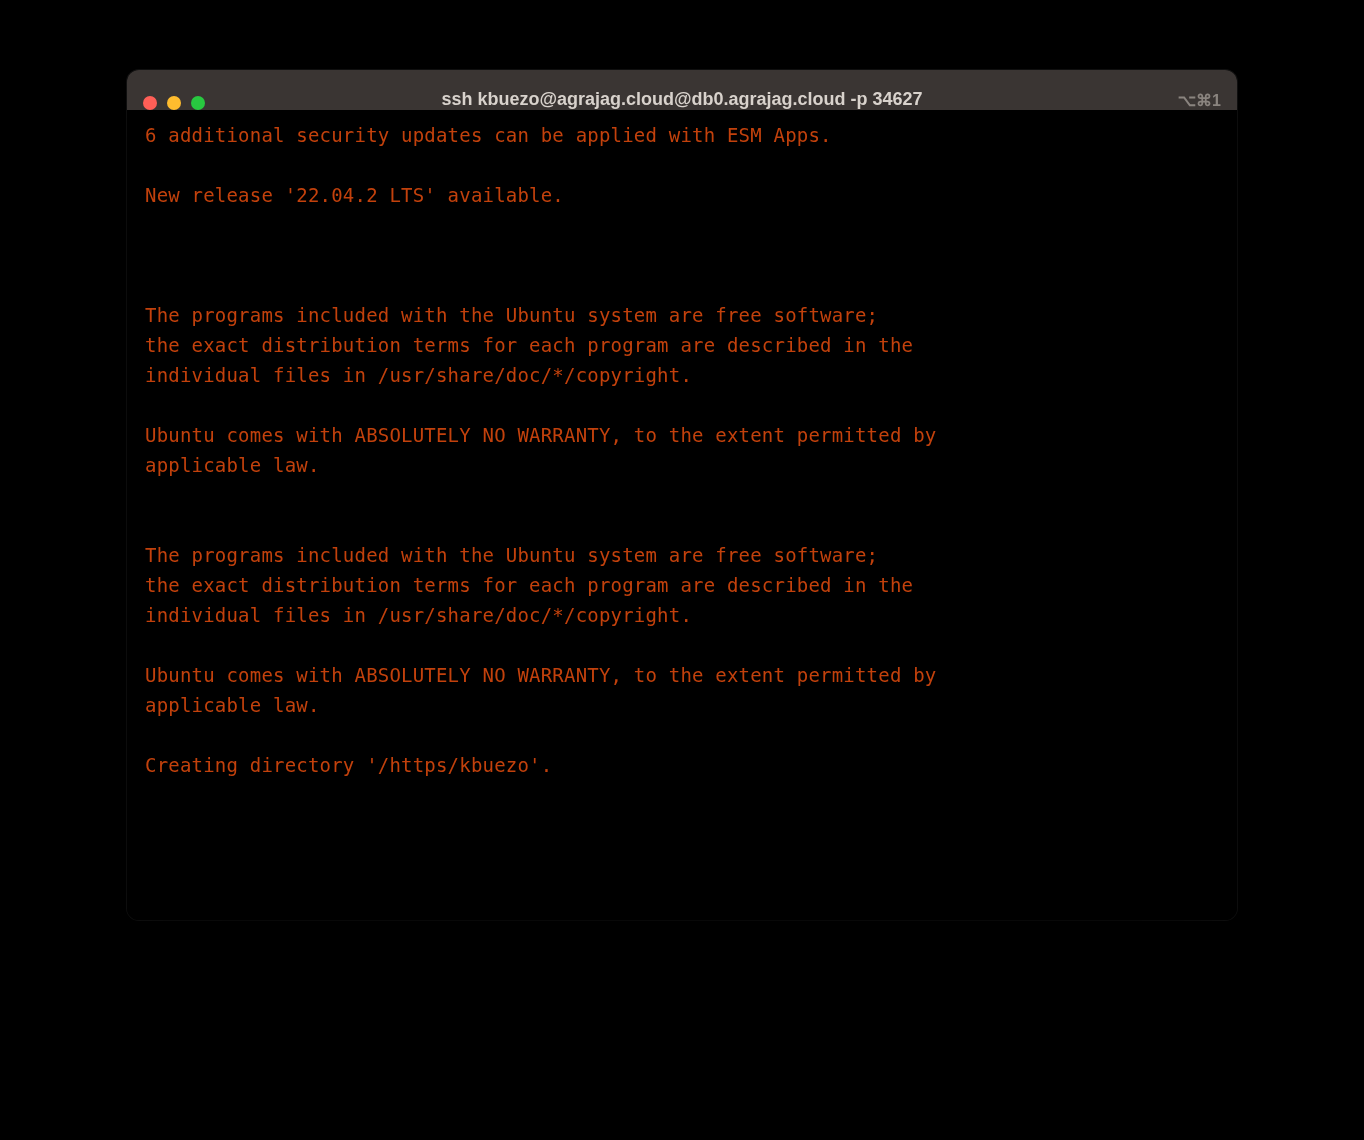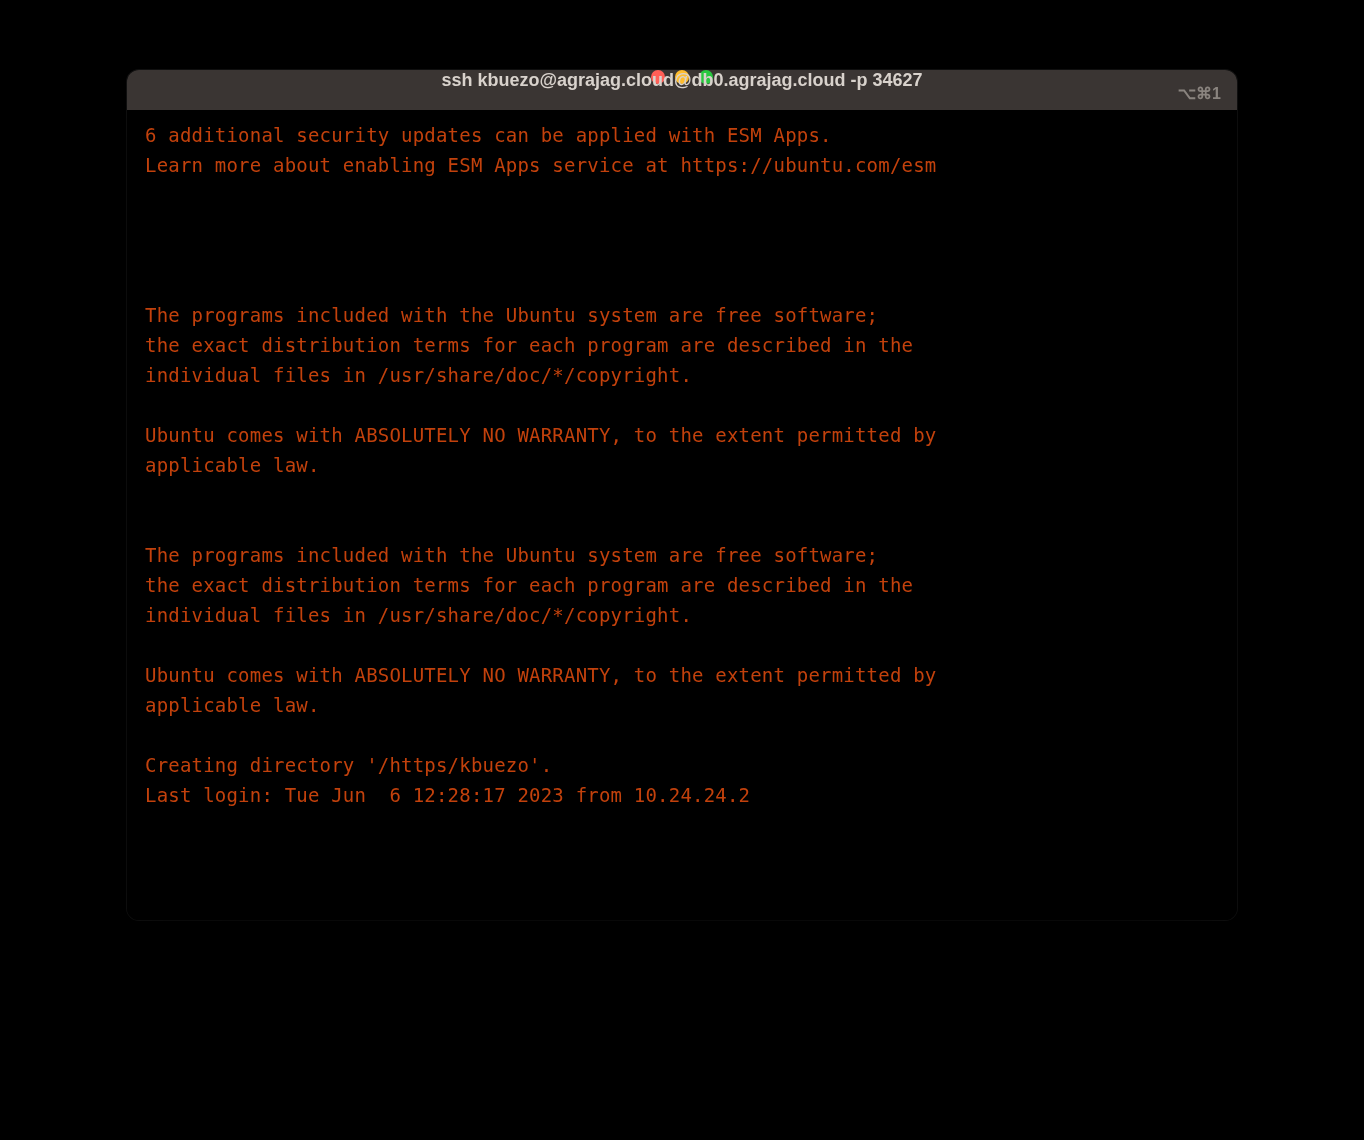--- a/index.html
+++ b/index.html
@@ -21,24 +21,23 @@
       width: 1110px;
       background: #000;
       border-radius: 12px;
       overflow: hidden;
       box-shadow: 0 20px 80px rgba(0,0,0,0.8), 0 0 0 1px rgba(255,255,255,0.08);
     }
     .titlebar {
       background: #3a3533;
       height: 40px;
       display: flex;
-      align-items: center;
+      align-items: flex-end;
       padding: 0 16px;
       position: relative;
-      flex-direction: column;
     }
     .traffic-lights {
       display: flex;
       gap: 10px;
       align-items: center;
     }
     .light {
       width: 14px;
       height: 14px;
       border-radius: 50%;
@@ -89,36 +88,35 @@
     <div class="traffic-lights">
       <div class="light red"></div>
       <div class="light yellow"></div>
       <div class="light green"></div>
     </div>
     <div class="title-text">ssh kbuezo@agrajag.cloud@db0.agrajag.cloud -p 34627</div>
     <div class="titlebar-right">⌥⌘1</div>
   </div>
   <div class="terminal-body">
     <div class="terminal-line">6 additional security updates can be applied with ESM Apps.</div>
-    <div class="terminal-line">Learn more about enabling ESM Apps service at https://ubuntu.com/esm</div>
     <div class="terminal-line">&nbsp;</div>
+    <div class="terminal-line">New release '22.04.2 LTS' available.</div>
     <div class="terminal-line">&nbsp;</div>
     <div class="terminal-line">&nbsp;</div>
     <div class="terminal-line">&nbsp;</div>
     <div class="terminal-line">The programs included with the Ubuntu system are free software;</div>
     <div class="terminal-line">the exact distribution terms for each program are described in the</div>
     <div class="terminal-line">individual files in /usr/share/doc/*/copyright.</div>
     <div class="terminal-line">&nbsp;</div>
     <div class="terminal-line">Ubuntu comes with ABSOLUTELY NO WARRANTY, to the extent permitted by</div>
     <div class="terminal-line">applicable law.</div>
     <div class="terminal-line">&nbsp;</div>
     <div class="terminal-line">&nbsp;</div>
     <div class="terminal-line">The programs included with the Ubuntu system are free software;</div>
     <div class="terminal-line">the exact distribution terms for each program are described in the</div>
     <div class="terminal-line">individual files in /usr/share/doc/*/copyright.</div>
     <div class="terminal-line">&nbsp;</div>
     <div class="terminal-line">Ubuntu comes with ABSOLUTELY NO WARRANTY, to the extent permitted by</div>
     <div class="terminal-line">applicable law.</div>
     <div class="terminal-line">&nbsp;</div>
     <div class="terminal-line">Creating directory '/https/kbuezo'.</div>
-    <div class="terminal-line">Last login: Tue Jun  6 12:28:17 2023 from 10.24.24.2</div>
   </div>
 </div>
 
 </body></html>

